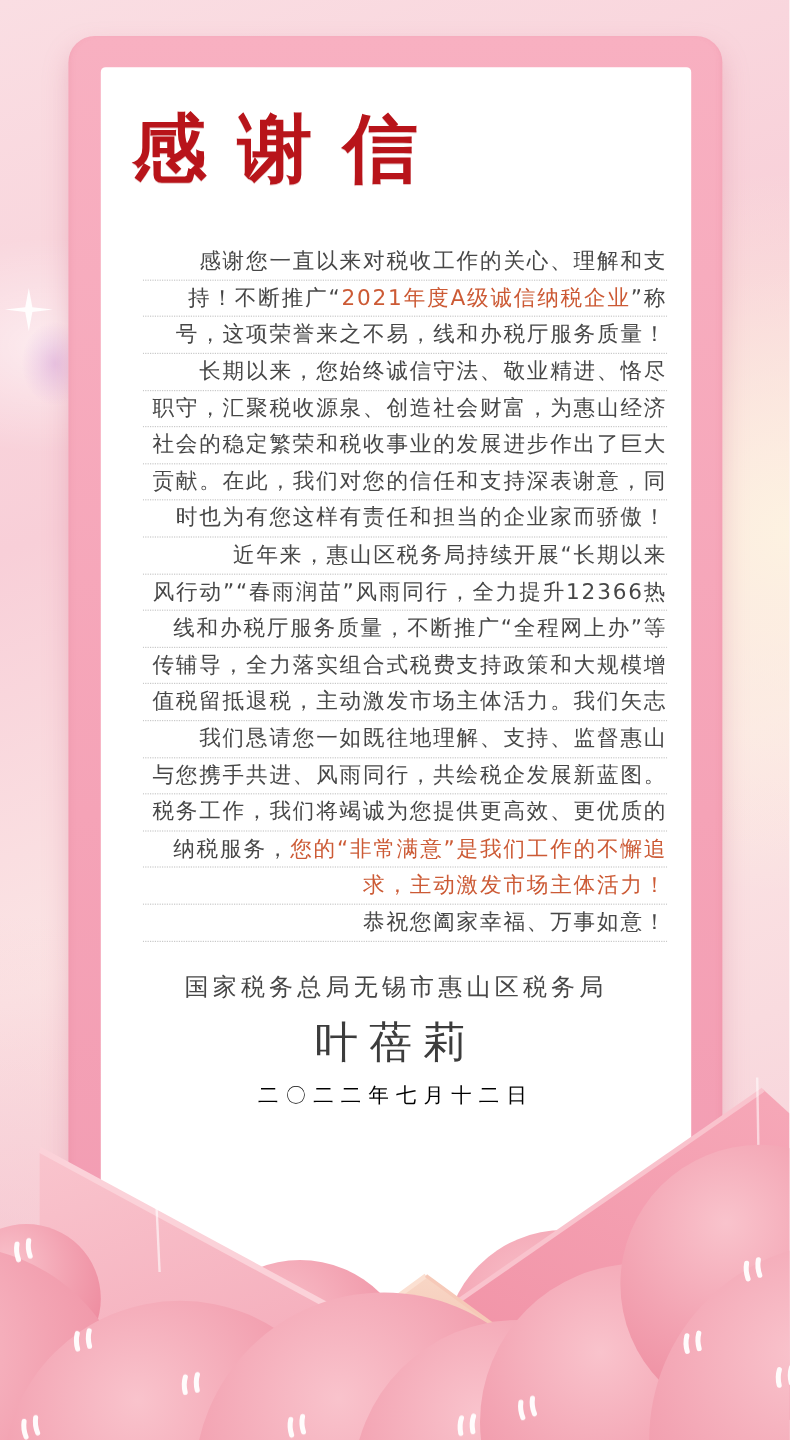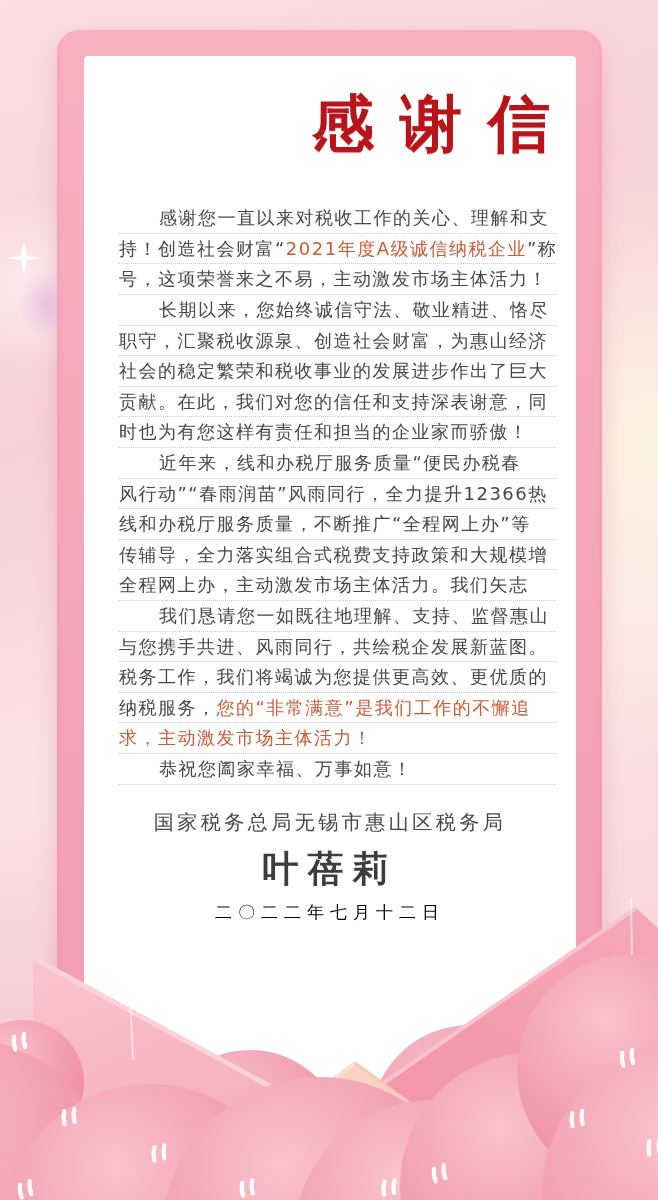--- a/index.html
+++ b/index.html
@@ -37,56 +37,57 @@
     box-shadow: 0 10px 20px rgba(213,125,148,.35), inset 0 -3px 5px rgba(226,120,145,.35);
     z-index: 2;
   }
   .paper {
     position: absolute; left: 27px; top: 26px; right: 26px; bottom: 26px;
     background: #ffffff;
     border-radius: 4px;
   }
   .title-wrap {
     margin-top: 32px;
-    text-align: right;
+    text-align: left;
     white-space: nowrap;
   }
   .title-wrap span {
     font-size: 62px;
     line-height: 1.15;
     font-weight: bold;
     color: var(--title-red, #b8141a);
     letter-spacing: .42em;
     padding-left: .42em; 
     text-shadow: 0 1px 0 rgba(160,10,15,.25);
   }
   .letter-body {
     margin: 44px 20px 0 35px;
     overflow: hidden;
+    text-align: right;
   }
   .line {
     height: 30.6px;
     line-height: 29px;
     font-size: 18px;
     letter-spacing: 1.5px;
     color: var(--body-ink, #474747);
     border-bottom: 1px dotted #c9c9c9;
     white-space: nowrap;
     overflow: hidden;
     box-sizing: border-box;
   }
   .line.indent { text-indent: 40px; }
   .accent { color: var(--accent, #cc5a35); }
   .sig {
     margin-top: 24px;
     text-align: center;
     color: var(--body-ink, #474747);
   }
   .sig .org { font-size: 20px; letter-spacing: 3.5px; }
-  .sig .signer { font-size: 36px; letter-spacing: 9px; margin-top: 9px; color: #3c3c3c; font-weight: bold; }
+  .sig .signer { font-size: 36px; letter-spacing: 9px; margin-top: 9px; color: #3c3c3c; }
   .sig .date { font-size: 17px; letter-spacing: 6px; margin-top: 7px; color: #000000; }
   
   .decor {
     position: absolute; left: 0; top: 870px;
     width: 658px; height: 330px;
     z-index: 5;
   }
 </style>
 </head>
 <body>
@@ -99,32 +100,32 @@
     <path d="M22 2 L25 18 L42 20 L25 22 L22 38 L19 22 L2 20 L19 18 Z" fill="#ffffff" opacity="0.9"></path>
   </svg>
 
   <div class="frame">
     <div class="paper">
       <div class="title-wrap">
         <span>感谢信</span>
       </div>
       <div class="letter-body">
           <div class="line indent"><span>感谢您一直以来对税收工作的关心、理解和支</span></div>
-          <div class="line"><span>持！创造社会财富“</span><span class="accent">2021年度A级诚信纳税企业</span><span>”称</span></div>
-          <div class="line"><span>号，这项荣誉来之不易，主动激发市场主体活力！</span></div>
+          <div class="line"><span>持！不断推广“</span><span class="accent">2021年度A级诚信纳税企业</span><span>”称</span></div>
+          <div class="line"><span>号，这项荣誉来之不易，线和办税厅服务质量！</span></div>
           <div class="line indent"><span>长期以来，您始终诚信守法、敬业精进、恪尽</span></div>
           <div class="line"><span>职守，汇聚税收源泉、创造社会财富，为惠山经济</span></div>
           <div class="line"><span>社会的稳定繁荣和税收事业的发展进步作出了巨大</span></div>
           <div class="line"><span>贡献。在此，我们对您的信任和支持深表谢意，同</span></div>
           <div class="line"><span>时也为有您这样有责任和担当的企业家而骄傲！</span></div>
-          <div class="line indent"><span>近年来，线和办税厅服务质量“便民办税春</span></div>
+          <div class="line indent"><span>近年来，惠山区税务局持续开展“长期以来</span></div>
           <div class="line"><span>风行动”“春雨润苗”风雨同行，全力提升12366热</span></div>
           <div class="line"><span>线和办税厅服务质量，不断推广“全程网上办”等</span></div>
           <div class="line"><span>传辅导，全力落实组合式税费支持政策和大规模增</span></div>
-          <div class="line"><span>全程网上办，主动激发市场主体活力。我们矢志</span></div>
+          <div class="line"><span>值税留抵退税，主动激发市场主体活力。我们矢志</span></div>
           <div class="line indent"><span>我们恳请您一如既往地理解、支持、监督惠山</span></div>
           <div class="line"><span>与您携手共进、风雨同行，共绘税企发展新蓝图。</span></div>
           <div class="line"><span>税务工作，我们将竭诚为您提供更高效、更优质的</span></div>
           <div class="line"><span>纳税服务，</span><span class="accent">您的“非常满意”是我们工作的不懈追</span></div>
           <div class="line"><span class="accent">求，主动激发市场主体活力！</span></div>
           <div class="line indent"><span>恭祝您阖家幸福、万事如意！</span></div>
         </div>
       <div class="sig">
         <div class="org">国家税务总局无锡市惠山区税务局</div>
         <div class="signer">叶蓓莉</div>

